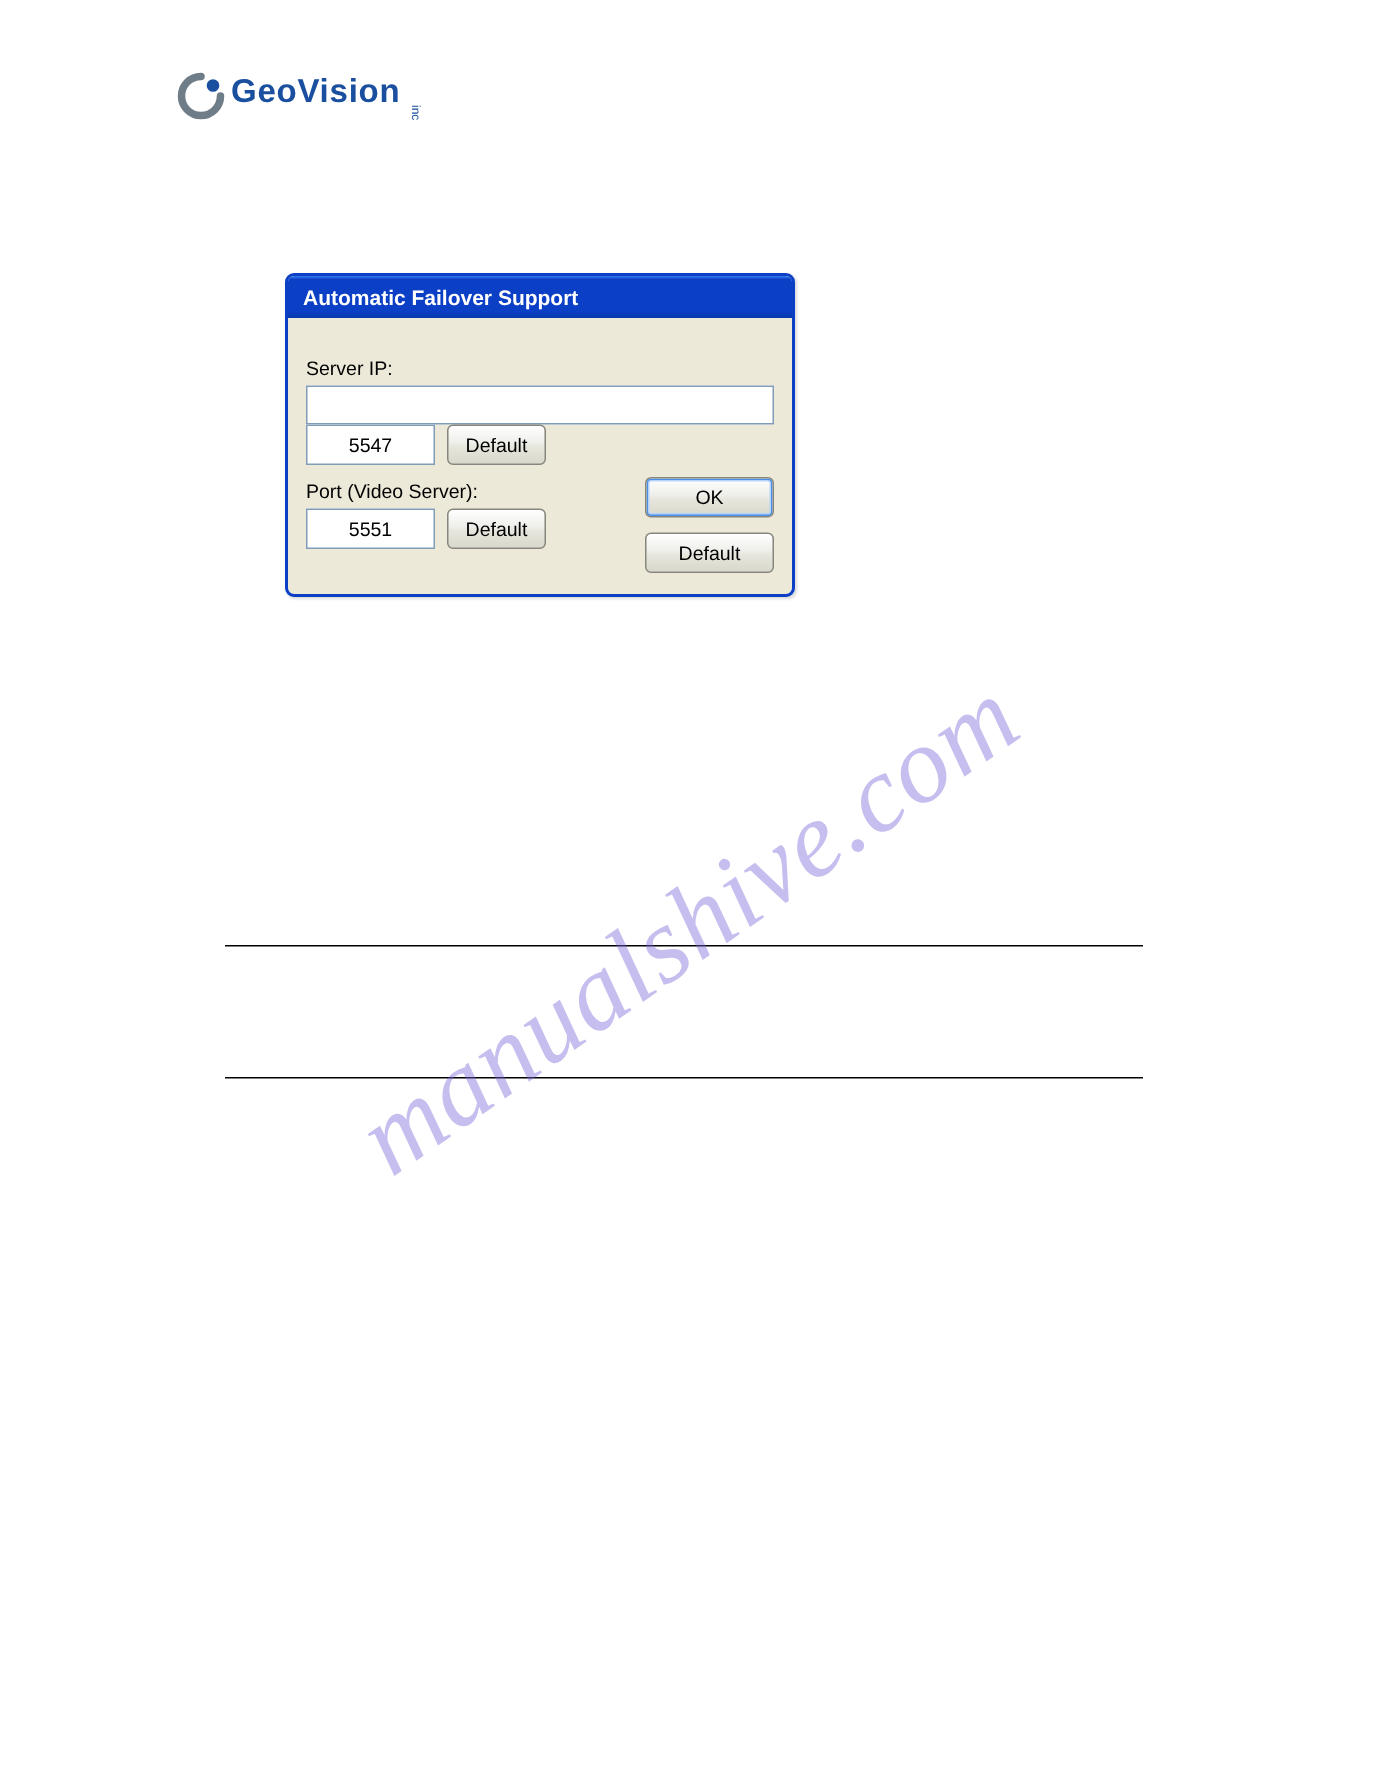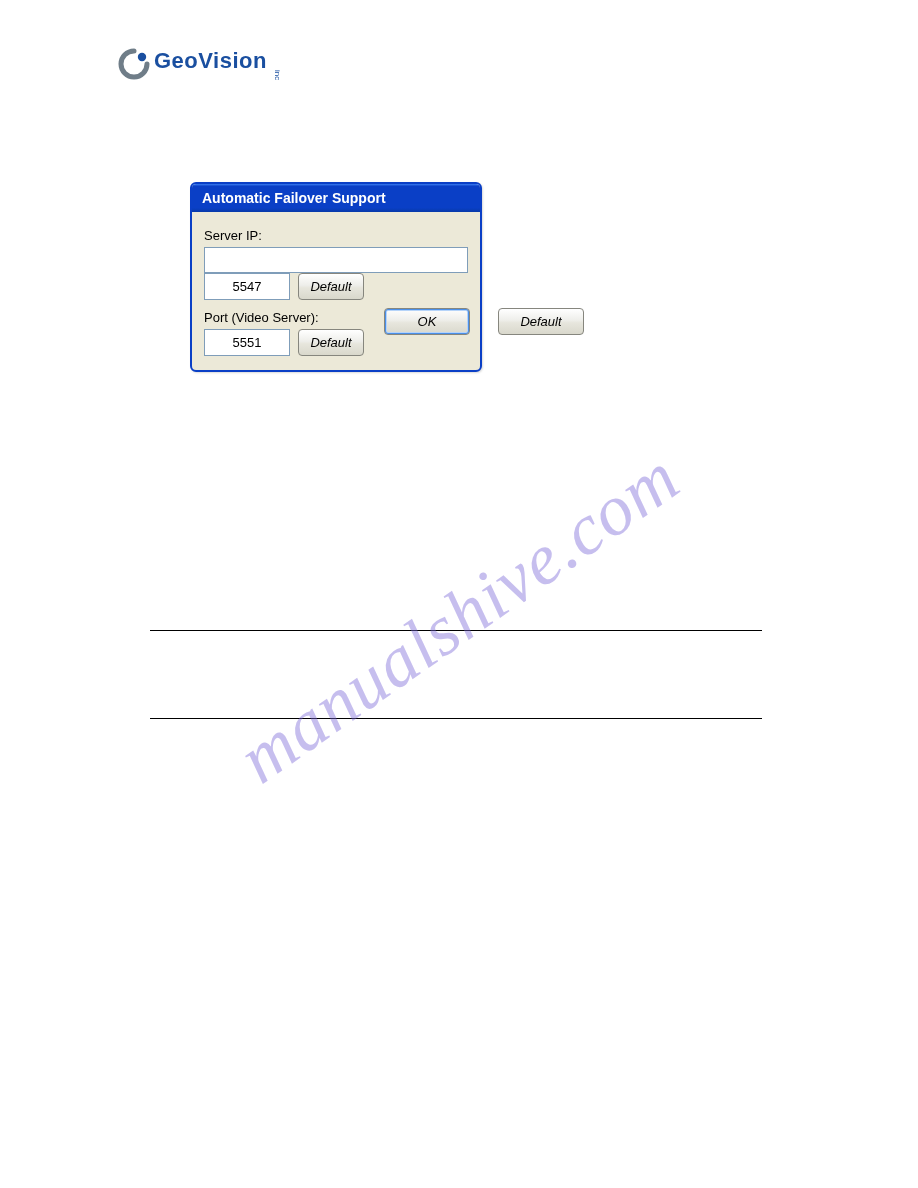--- a/index.html
+++ b/index.html
@@ -38,58 +38,59 @@
     writing-mode: vertical-rl;
     margin-left: 2px;
     align-self: flex-end;
     letter-spacing: 0;
   }
 
   .dialog {
     position: absolute;
     left: 190px;
     top: 182px;
-    width: 292px;
+    width: 340px;
     border: 2px solid #0a3fc6;
     border-radius: 6px;
     background: #ece9d8;
     box-shadow: 1px 1px 2px rgba(0,0,0,0.15);
   }
   .titlebar {
     background: linear-gradient(to bottom, #3a7cf0 0%, #0a3fc6 8%, #0a3fc6 85%, #083aa9 100%);
     color: #ffffff;
     font-weight: bold;
     font-size: 14px;
     padding: 6px 10px;
     border-top-left-radius: 4px;
     border-top-right-radius: 4px;
   }
   .dlg-body {
     padding: 10px 12px 14px 12px;
     font-size: 13px;
     color: #000;
   }
   .field-label {
-    margin-top: 6px;
+    margin-top: 16px;
     margin-bottom: 4px;
   }
   .row {
     display: flex;
     align-items: center;
     gap: 8px;
   }
   .row-split {
     display: flex;
     justify-content: flex-start;
     align-items: flex-start;
   }
   .col-left { flex: 1; }
   .col-right {
     display: flex;
-    gap: 28px;
+    flex-direction: column;
+    gap: 10px;
     margin-left: 20px;
     margin-top: -2px;
   }
   input.text-full {
     width: 100%;
     height: 26px;
     border: 1px solid #7f9db9;
     background: #fff;
     padding: 2px 6px;
     font-size: 13px;
@@ -106,21 +107,20 @@
   button.xp {
     height: 27px;
     min-width: 66px;
     padding: 0 10px;
     font-size: 13px;
     color: #000;
     background: linear-gradient(to bottom, #ffffff, #eeeeea 45%, #e7e6dd 55%, #d9d8cc);
     border: 1px solid #86867e;
     border-radius: 4px;
     cursor: pointer;
-    font-style: italic;
   }
   button.xp.wide {
     min-width: 86px;
   }
   button.xp.primary {
     box-shadow: 0 0 0 1px #4a8fe8 inset, 0 0 0 2px #b6d4f9 inset;
   }
   .watermark {
     position: absolute;
     left: 50%;

